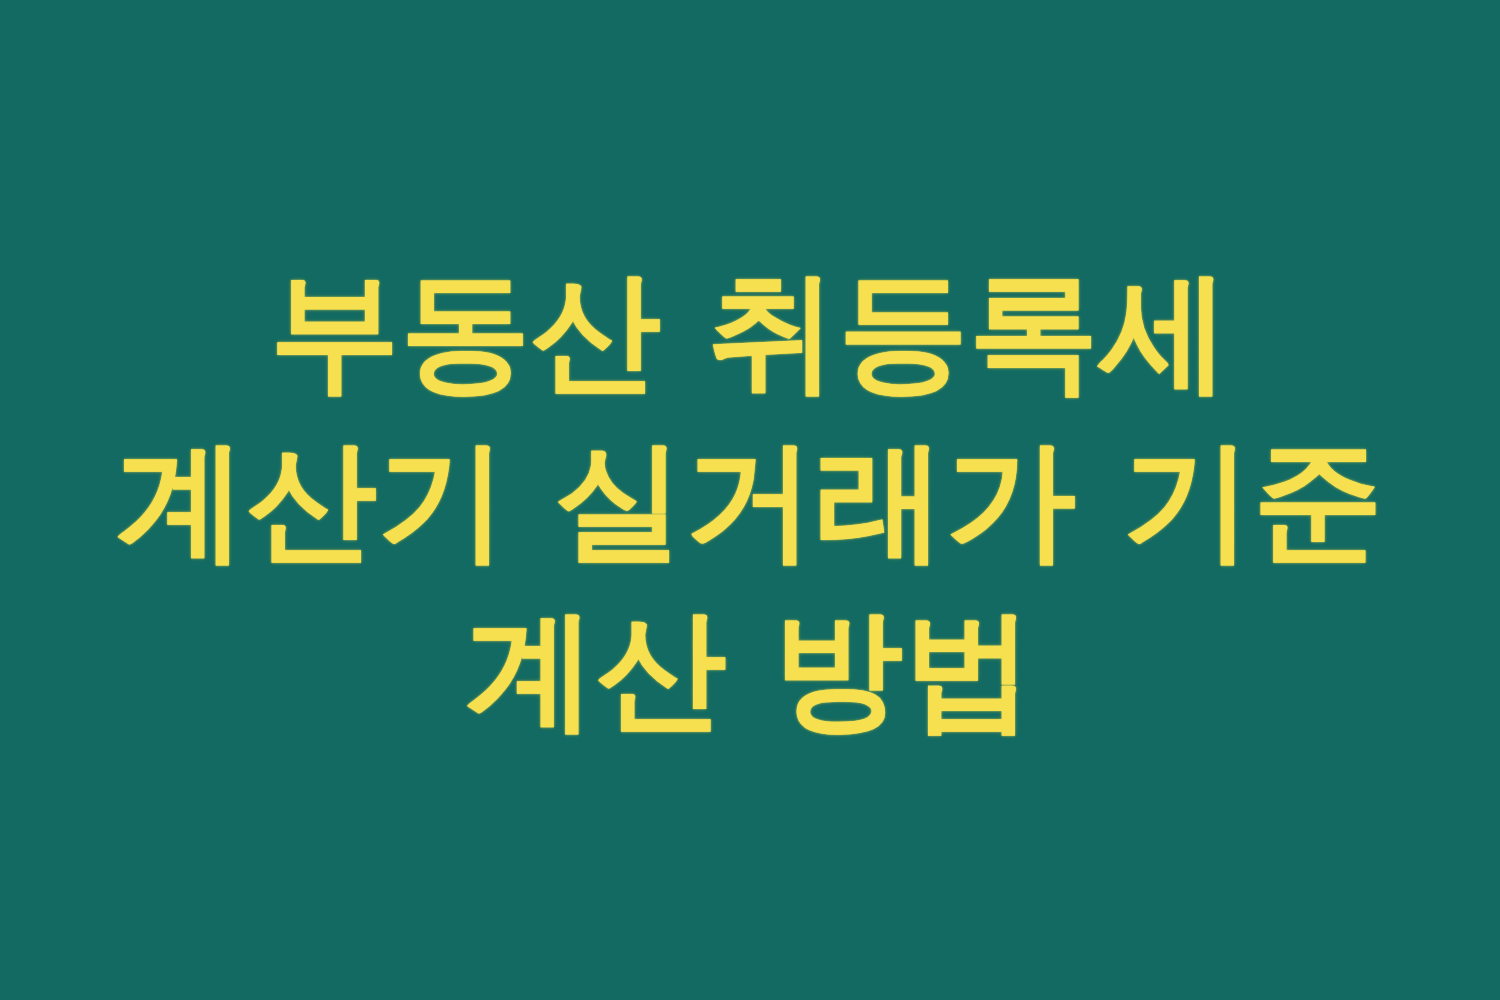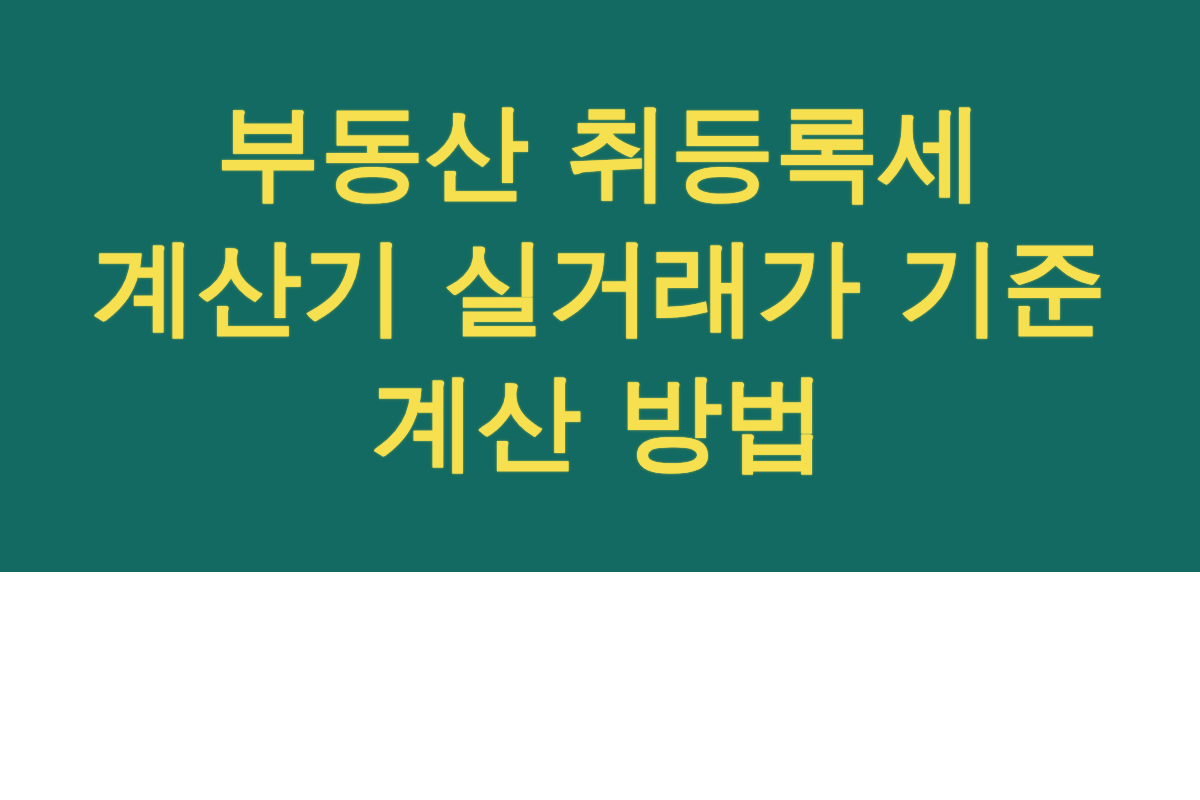--- a/index.html
+++ b/index.html
@@ -10,21 +10,21 @@
   body {
     width: 1200px;
     height: 800px;
     overflow: hidden;
     font-family: "Liberation Sans", sans-serif;
   }
 
   #thumbnail-canvas {
     position: relative;
     width: 1200px;
-    height: 572px;
+    height: 800px;
     background: #126a62;
     display: flex;
     align-items: center;
     justify-content: center;
     box-sizing: border-box;
     overflow: hidden;
   }
 
   .title-block {
     width: 1040px;

